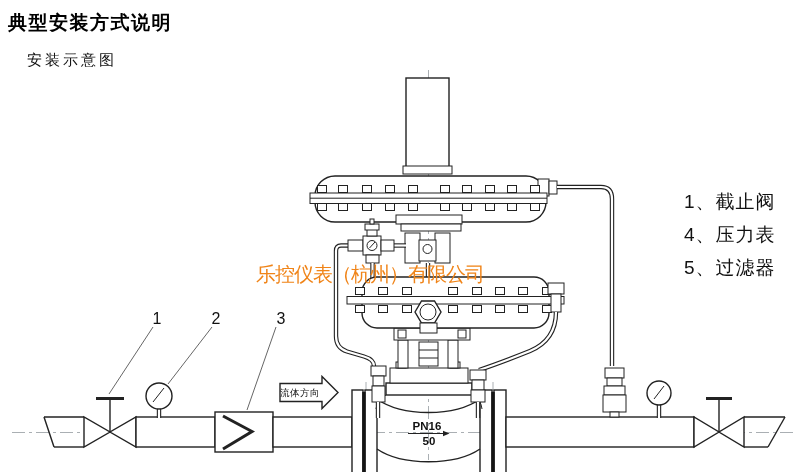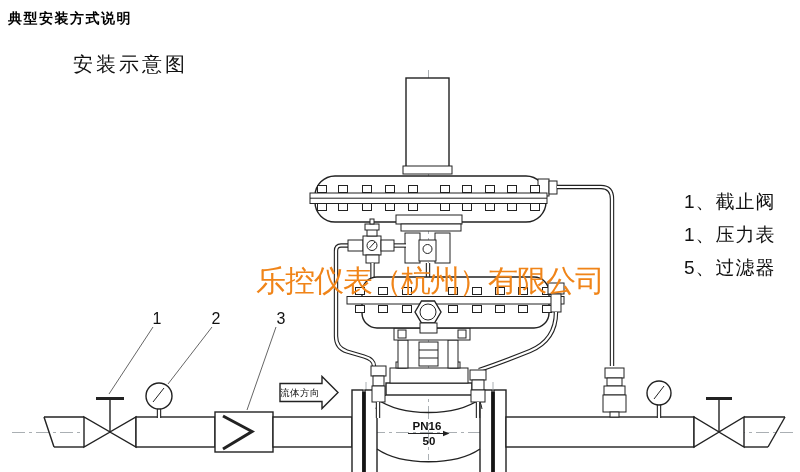--- a/index.html
+++ b/index.html
@@ -4,35 +4,35 @@
 <style>
   html,body{margin:0;padding:0;}
   body{
     width:800px;height:472px;position:relative;overflow:hidden;
     background:#ffffff;
     font-family:"Liberation Sans","DejaVu Sans",sans-serif;
     color:#111;
   }
   .page-title{
     position:absolute;left:8px;top:10px;
-    font-size:14px;font-weight:bold;letter-spacing:1.5px;color:#000;
+    font-size:19px;font-weight:bold;letter-spacing:1.5px;color:#000;
   }
   .page-subtitle{
     position:absolute;left:27px;top:51px;
-    font-size:20px;letter-spacing:3px;color:#111;margin-left:46px;
+    font-size:15px;letter-spacing:3px;color:#111;
   }
   .legend{
     position:absolute;left:684px;top:189px;
     font-size:19px;letter-spacing:1px;color:#111;
   }
   .legend .legend-item{height:18px;margin-bottom:15px;white-space:nowrap;}
   .diagram-svg{position:absolute;left:0;top:0;}
   .watermark{
     position:absolute;left:256px;top:261px;
-    font-size:30px;letter-spacing:-1px;white-space:nowrap;
+    font-size:20px;letter-spacing:-1px;white-space:nowrap;
     color:#F08418;z-index:5;
   }
   
   .ln{stroke:#222;stroke-width:1.4;fill:none;}
   .ln-thin{stroke:#222;stroke-width:1;fill:none;}
   .shape{fill:#fff;stroke:#222;stroke-width:1.4;}
   .shape-thin{fill:#fff;stroke:#222;stroke-width:1;}
   .gasket{fill:#151515;stroke:none;}
   .tube-outer{fill:none;stroke:#222;stroke-width:4.4;}
   .tube-inner{fill:none;stroke:#fff;stroke-width:2.2;}
@@ -285,15 +285,15 @@
     <text class="svg-label" x="157" y="324" font-size="16" text-anchor="middle">1</text>
     <text class="svg-label" x="216" y="324" font-size="16" text-anchor="middle">2</text>
     <text class="svg-label" x="281" y="324" font-size="16" text-anchor="middle">3</text>
   </g>
 </svg>
 
 <div class="watermark">乐控仪表（杭州）有限公司</div>
 
 <div class="legend">
   <div class="legend-item">1、截止阀</div>
-  <div class="legend-item">1、压力表</div>
+  <div class="legend-item">4、压力表</div>
   <div class="legend-item">5、过滤器</div>
 </div>
 
 </body></html>

